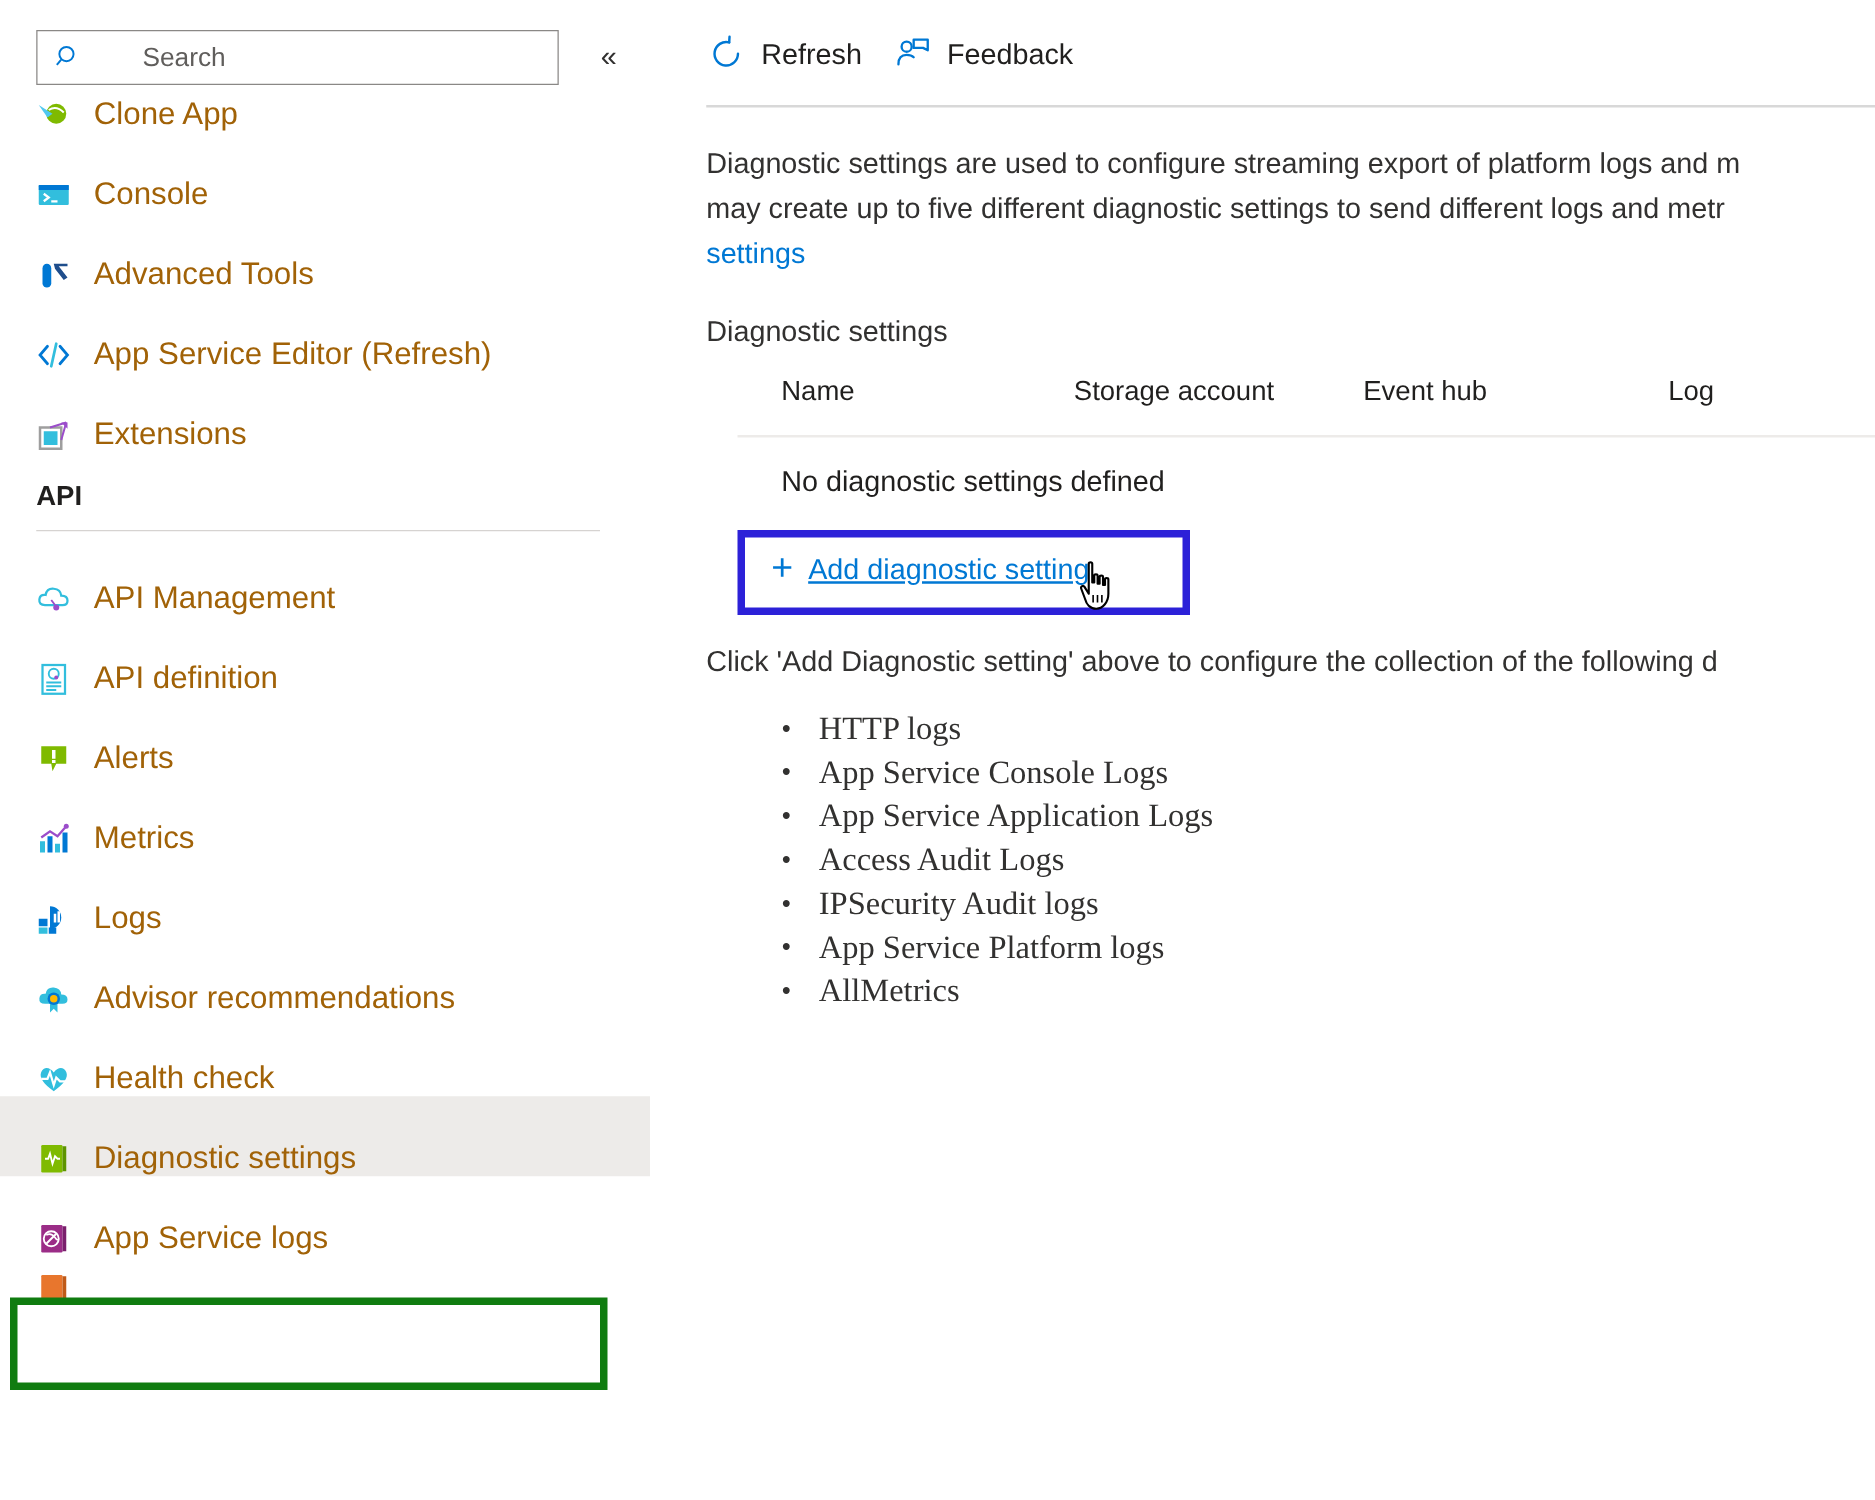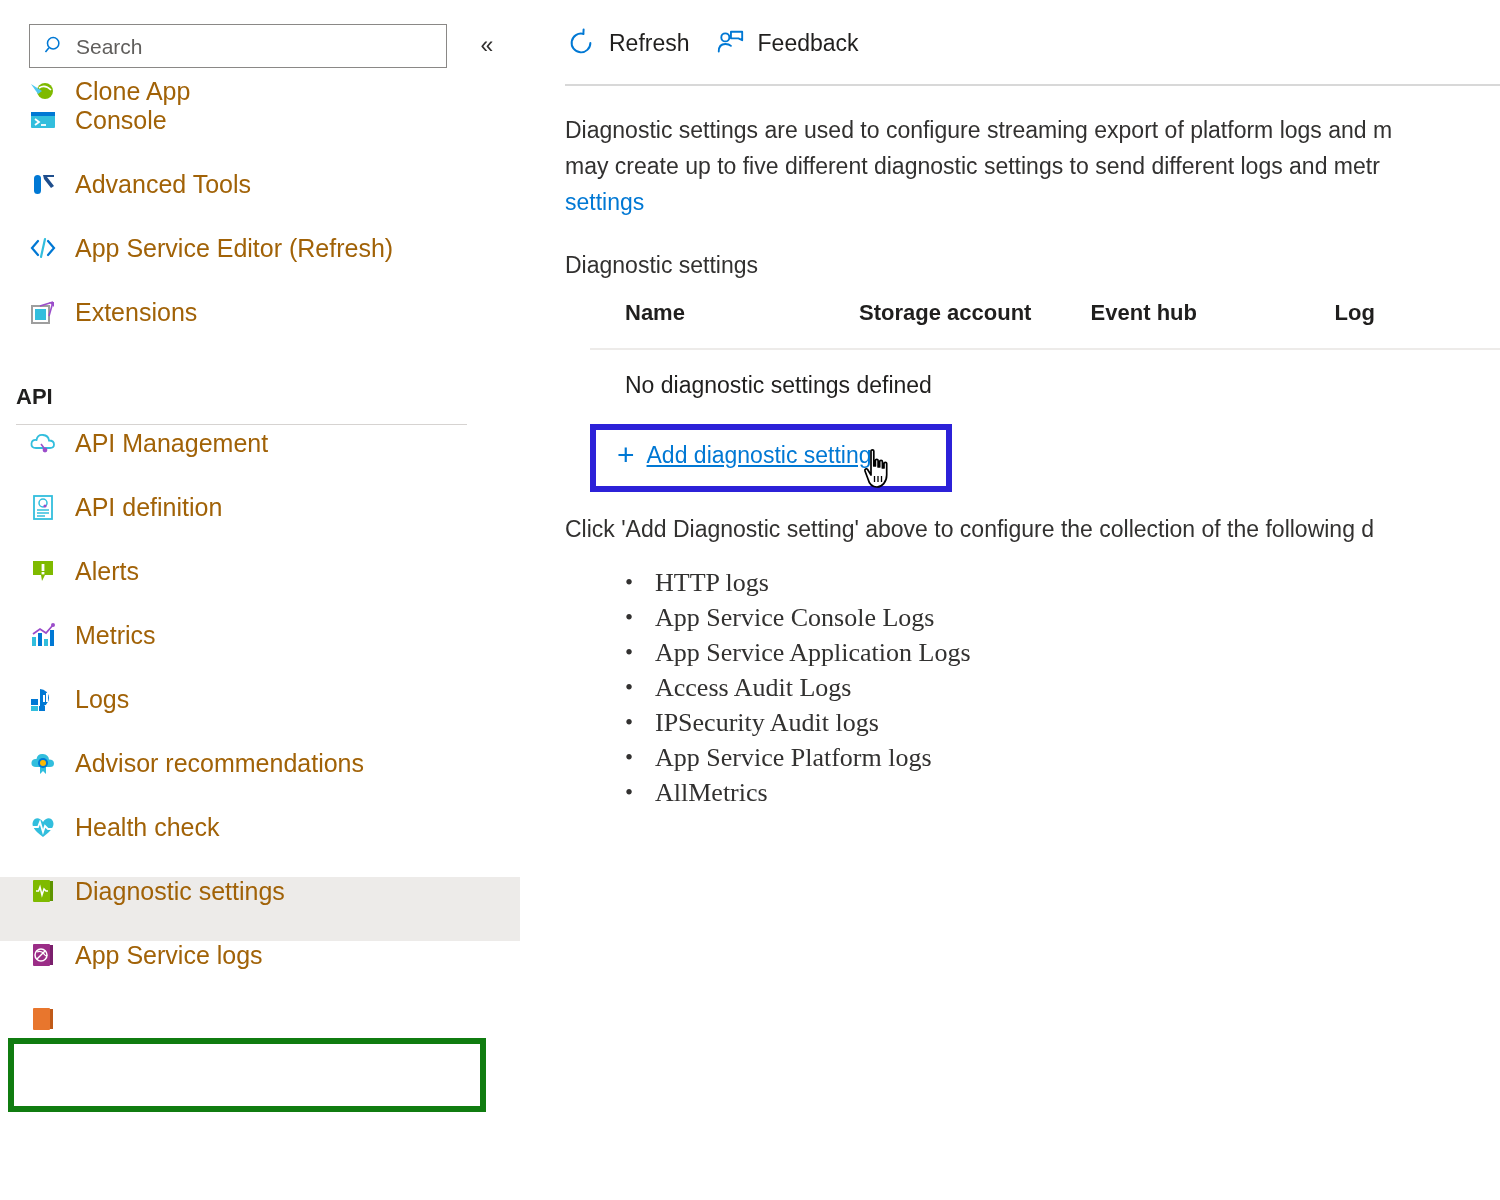--- a/index.html
+++ b/index.html
@@ -23,62 +23,63 @@
     width: 540px; height: 90px;
     display: flex; align-items: center;
   }
   .search-box {
     position: absolute; left: 29px; top: 24px;
     width: 418px; height: 44px;
     border: 1px solid #8a8886;
     background: #fff;
     display: flex; align-items: center;
     padding-left: 14px;
+    gap: 38px;
   }
   .search-icon { width: 22px; height: 22px; flex: none; margin-right: 10px; }
   .search-text {
     font-size: 21px; color: #605e5c;
     font-family: "Liberation Sans", sans-serif;
     line-height: 1;
   }
   .collapse-btn {
     position: absolute; left: 470px; top: 30px;
     width: 34px; height: 30px;
     display: flex; align-items: center; justify-content: center;
     color: #323130; font-size: 23px; line-height: 1;
     cursor: pointer;
   }
 
   .nav-list { position: absolute; left: 0; top: 62px; width: 540px; }
 
   .nav-item {
     position: relative;
     height: 64px;
-    display: flex; align-items: flex-start;
+    display: flex; align-items: flex-end;
     padding-left: 29px;
     cursor: pointer;
   }
   .nav-item .ico {
     width: 28px; height: 28px;
     flex: none; margin-right: 18px;
     display: flex; align-items: center; justify-content: center;
   }
   .nav-item .lbl {
     font-size: 25px;
     color: #a16207;
     font-family: "Liberation Sans", sans-serif;
     white-space: nowrap;
   }
   .nav-item.selected {
     background: #edebe9;
     width: 520px;
   }
 
   .nav-group {
-    padding-left: 16px;
+    padding-left: 29px;
     padding-top: 22px;
     padding-bottom: 4px;
   }
   .nav-group .gtitle {
     font-size: 22px; font-weight: bold; color: #201f1e;
     font-family: "Liberation Sans", sans-serif;
   }
   .nav-group .grule {
     margin-top: 14px;
     width: 451px; height: 1px; background: #d6d3d1;
@@ -141,21 +142,21 @@
     font-family: "Liberation Sans", sans-serif;
   }
 
   .tbl { position: absolute; left: 25px; top: 300px; width: 935px; }
   .tbl-head {
     position: relative; height: 48px;
     display: flex; align-items: flex-start;
     padding-left: 60px;
   }
   .tbl-head .th {
-    font-size: 22px; font-weight: bold; color: #201f1e;
+    font-size: 22px; font-weight: normal; color: #201f1e;
     font-family: "Liberation Sans", sans-serif;
     white-space: nowrap;
   }
   .th-name { width: 283px; }
   .th-storage { width: 280px; }
   .th-hub { width: 295px; }
   .th-log { width: 200px; }
   .tbl-rule {
     position: absolute; left: 50px; top: 348px;
     width: 910px; height: 2px; background: #edebe9;

